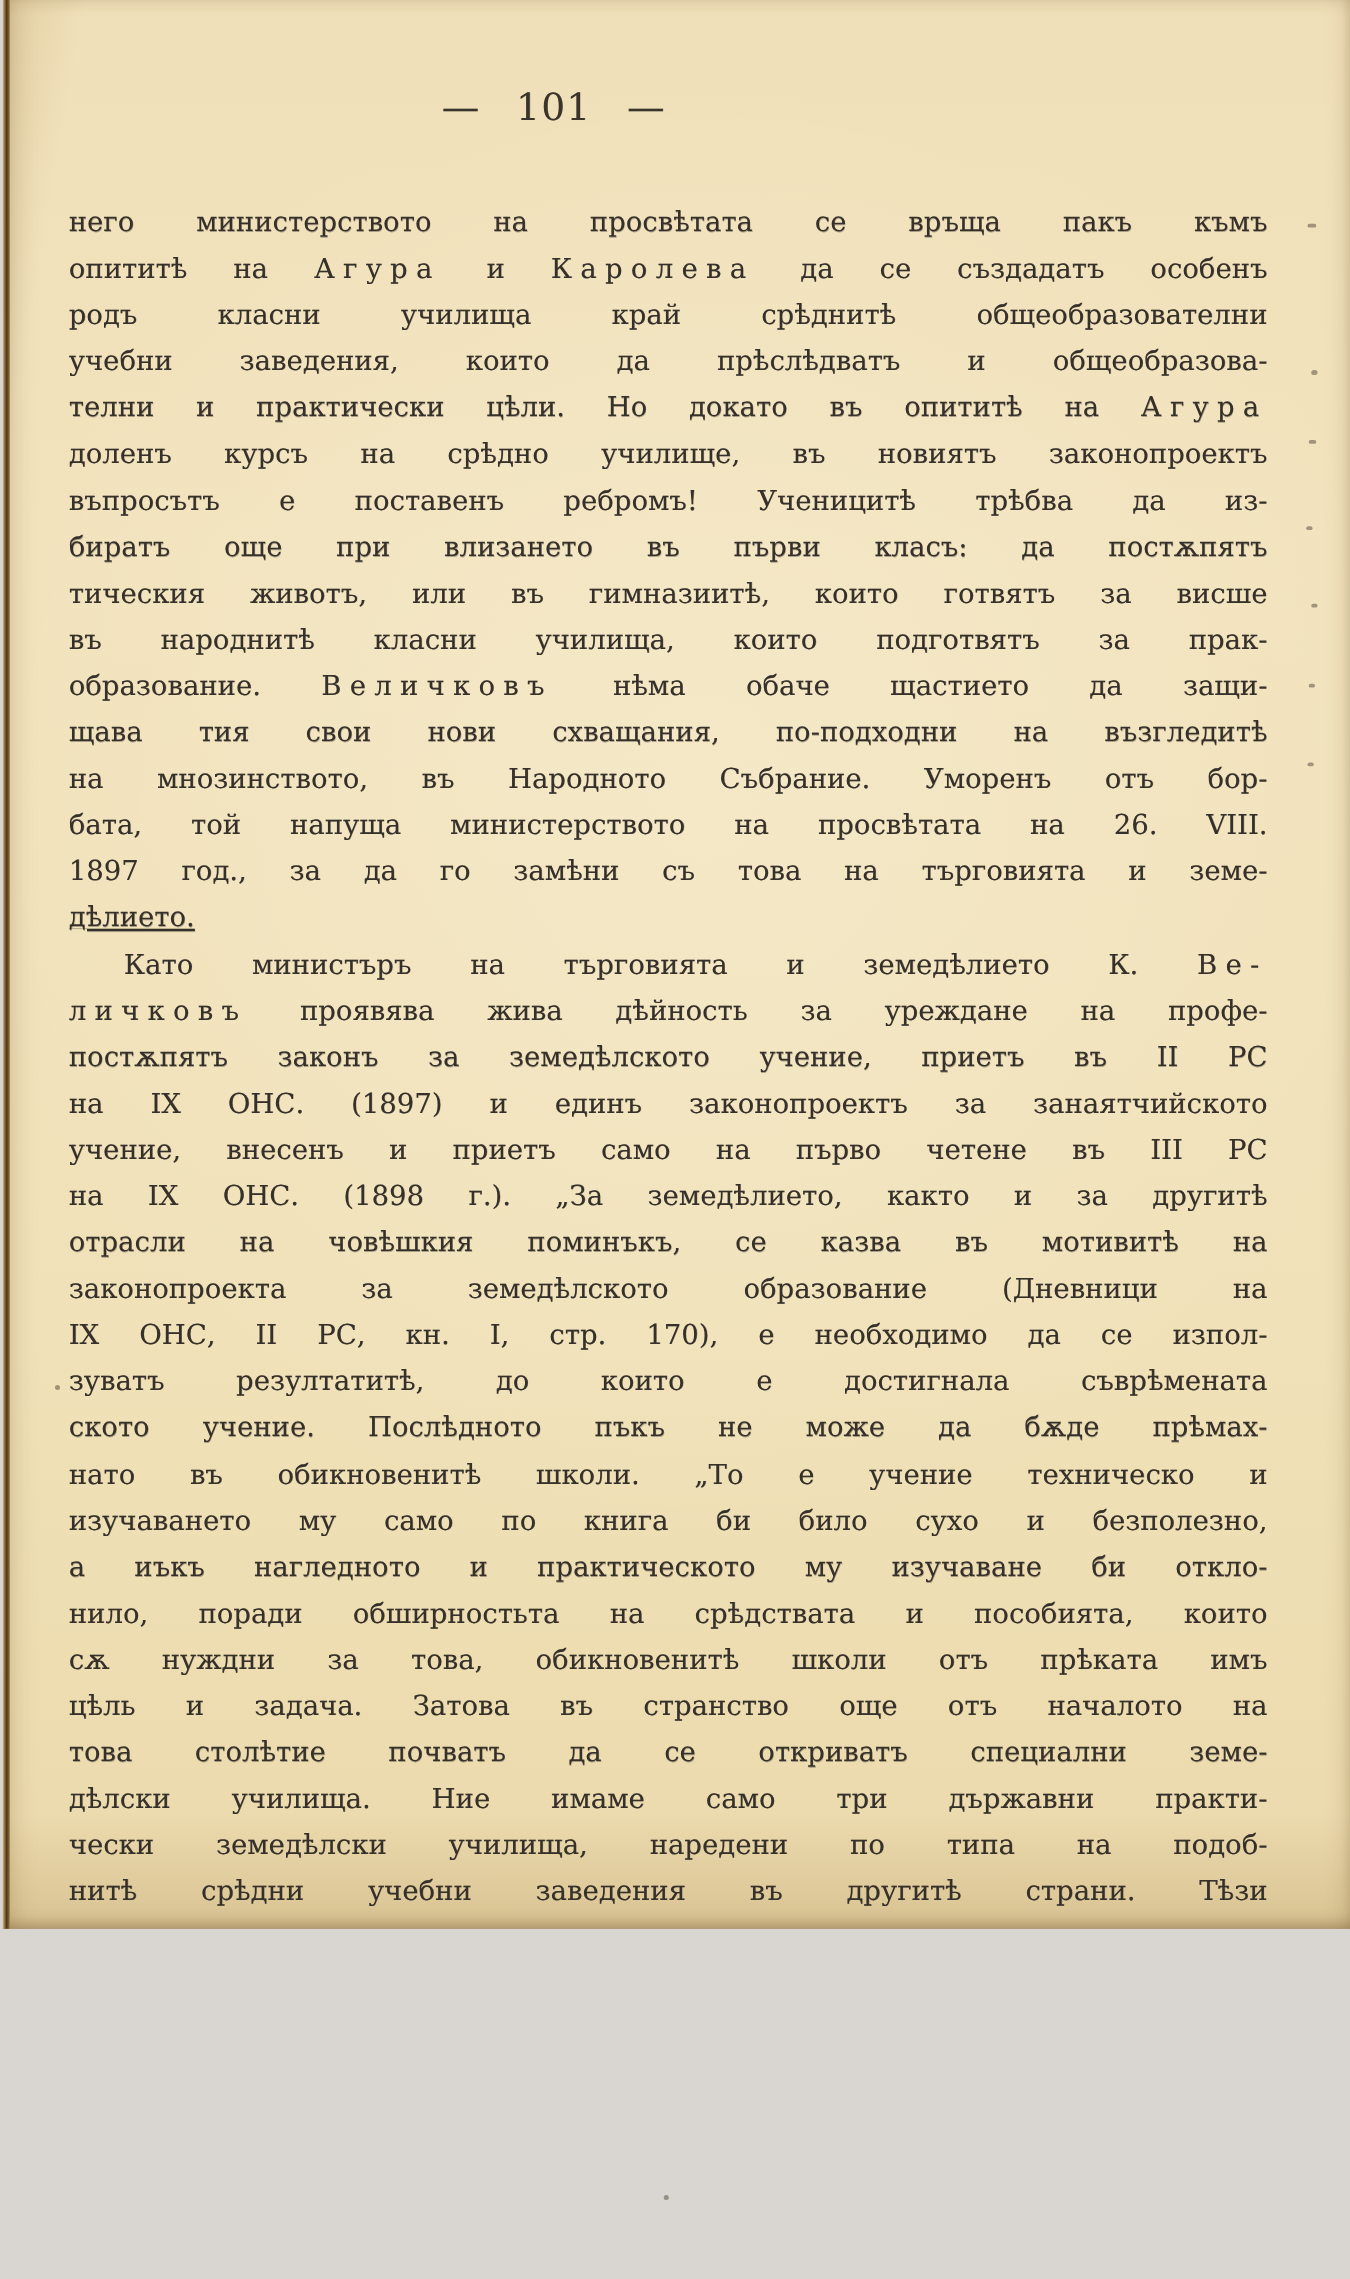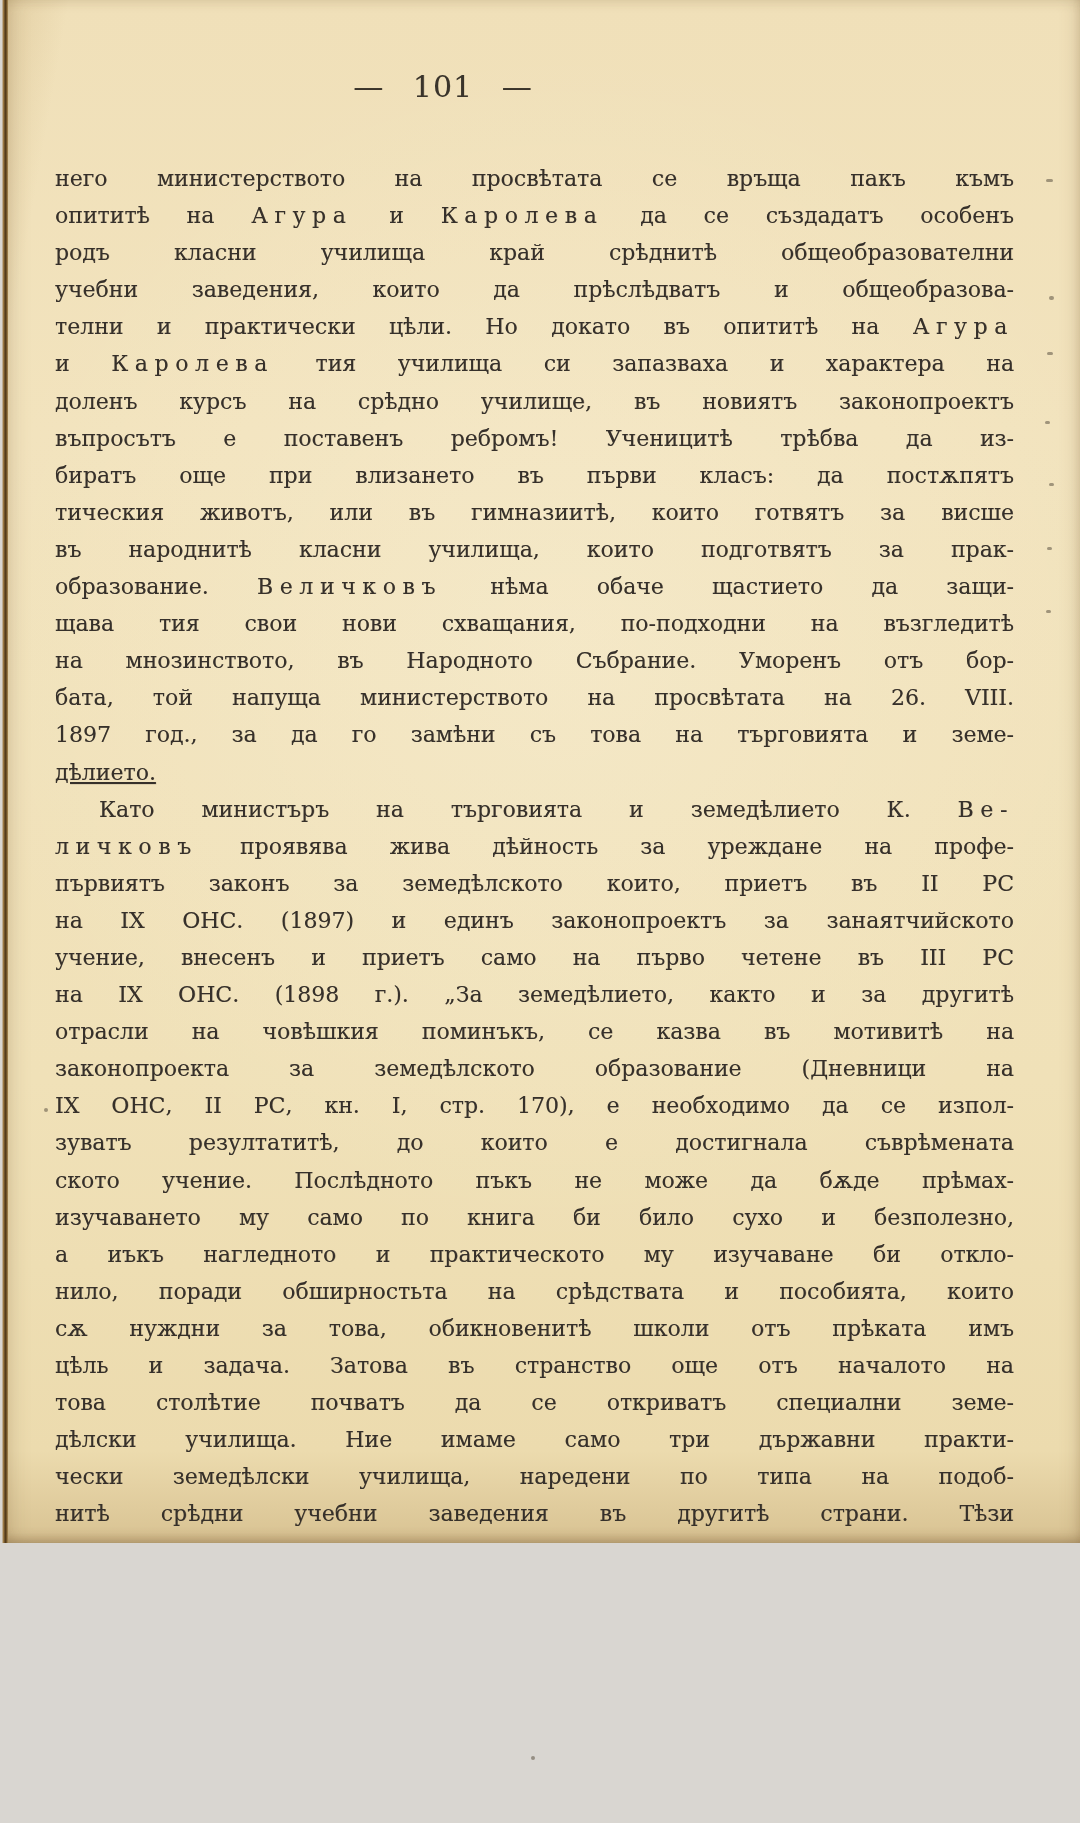--- a/index.html
+++ b/index.html
@@ -69,43 +69,43 @@
 <div class="scan">
   <div class="paper">
     <div class="spine"></div>
     <div class="page-number">— 101 —</div>
     <div class="text-block">
         <div class="tline"><span class="plain">него министерството на просвѣтата се връща пакъ къмъ</span></div>
         <div class="tline"><span class="plain">опититѣ на </span><span class="spaced">Агура</span><span class="plain"> и </span><span class="spaced">Каролева</span><span class="plain"> да се създадатъ особенъ</span></div>
         <div class="tline"><span class="plain">родъ класни училища край срѣднитѣ общеобразователни</span></div>
         <div class="tline"><span class="plain">учебни заведения, които да прѣслѣдватъ и общеобразова-</span></div>
         <div class="tline"><span class="plain">телни и практически цѣли. Но докато въ опититѣ на </span><span class="spaced">Агура</span></div>
-        <div class="tline"><span class="plain">и </span><span class="spaced">Каролева</span><span class="plain"> тия училища си запазваха и характера на</span></div>
         <div class="tline"><span class="plain">доленъ курсъ на срѣдно училище, въ новиятъ законопроектъ</span></div>
         <div class="tline"><span class="plain">въпросътъ е поставенъ ребромъ! Ученицитѣ трѣбва да из-</span></div>
         <div class="tline"><span class="plain">биратъ още при влизането въ първи класъ: да постѫпятъ</span></div>
         <div class="tline"><span class="plain">тическия животъ, или въ гимназиитѣ, които готвятъ за висше</span></div>
         <div class="tline"><span class="plain">въ народнитѣ класни училища, които подготвятъ за прак-</span></div>
         <div class="tline"><span class="plain">образование. </span><span class="spaced">Величковъ</span><span class="plain"> нѣма обаче щастието да защи-</span></div>
         <div class="tline"><span class="plain">щава тия свои нови схващания, по-подходни на възгледитѣ</span></div>
         <div class="tline"><span class="plain">на мнозинството, въ Народното Събрание. Уморенъ отъ бор-</span></div>
         <div class="tline"><span class="plain">бата, той напуща министерството на просвѣтата на 26. VIII.</span></div>
         <div class="tline"><span class="plain">1897 год., за да го замѣни съ това на търговията и земе-</span></div>
         <div class="tline end"><span class="plain">дѣлието.</span></div>
         <div class="tline ind"><span class="plain">Като министъръ на търговията и земедѣлието К. </span><span class="spaced">Ве-</span></div>
         <div class="tline"><span class="spaced">личковъ</span><span class="plain"> проявява жива дѣйность за уреждане на профе-</span></div>
-        <div class="tline"><span class="plain">първиятъ законъ за земедѣлското които, приетъ въ II РС</span></div>
+        <div class="tline"><span class="plain">постѫпятъ законъ за земедѣлското учение, приетъ въ II РС</span></div>
         <div class="tline"><span class="plain">на IX ОНС. (1897) и единъ законопроектъ за занаятчийското</span></div>
         <div class="tline"><span class="plain">учение, внесенъ и приетъ само на първо четене въ III РС</span></div>
         <div class="tline"><span class="plain">на IX ОНС. (1898 г.). „За земедѣлието, както и за другитѣ</span></div>
         <div class="tline"><span class="plain">отрасли на човѣшкия поминъкъ, се казва въ мотивитѣ на</span></div>
         <div class="tline"><span class="plain">законопроекта за земедѣлското образование (Дневници на</span></div>
         <div class="tline"><span class="plain">IX ОНС, II РС, кн. I, стр. 170), е необходимо да се изпол-</span></div>
         <div class="tline"><span class="plain">зуватъ резултатитѣ, до които е достигнала съврѣмената</span></div>
         <div class="tline"><span class="plain">ското учение. Послѣдното пъкъ не може да бѫде прѣмах-</span></div>
+        <div class="tline"><span class="plain">нато въ обикновенитѣ школи. „То е учение техническо и</span></div>
         <div class="tline"><span class="plain">изучаването му само по книга би било сухо и безполезно,</span></div>
         <div class="tline"><span class="plain">а иъкъ нагледното и практическото му изучаване би откло-</span></div>
         <div class="tline"><span class="plain">нило, поради обширностьта на срѣдствата и пособията, които</span></div>
         <div class="tline"><span class="plain">сѫ нуждни за това, обикновенитѣ школи отъ прѣката имъ</span></div>
         <div class="tline"><span class="plain">цѣль и задача. Затова въ странство още отъ началото на</span></div>
         <div class="tline"><span class="plain">това столѣтие почватъ да се откриватъ специални земе-</span></div>
         <div class="tline"><span class="plain">дѣлски училища. Ние имаме само три държавни практи-</span></div>
         <div class="tline"><span class="plain">чески земедѣлски училища, наредени по типа на подоб-</span></div>
         <div class="tline"><span class="plain">нитѣ срѣдни учебни заведения въ другитѣ страни. Тѣзи</span></div>
       </div>

